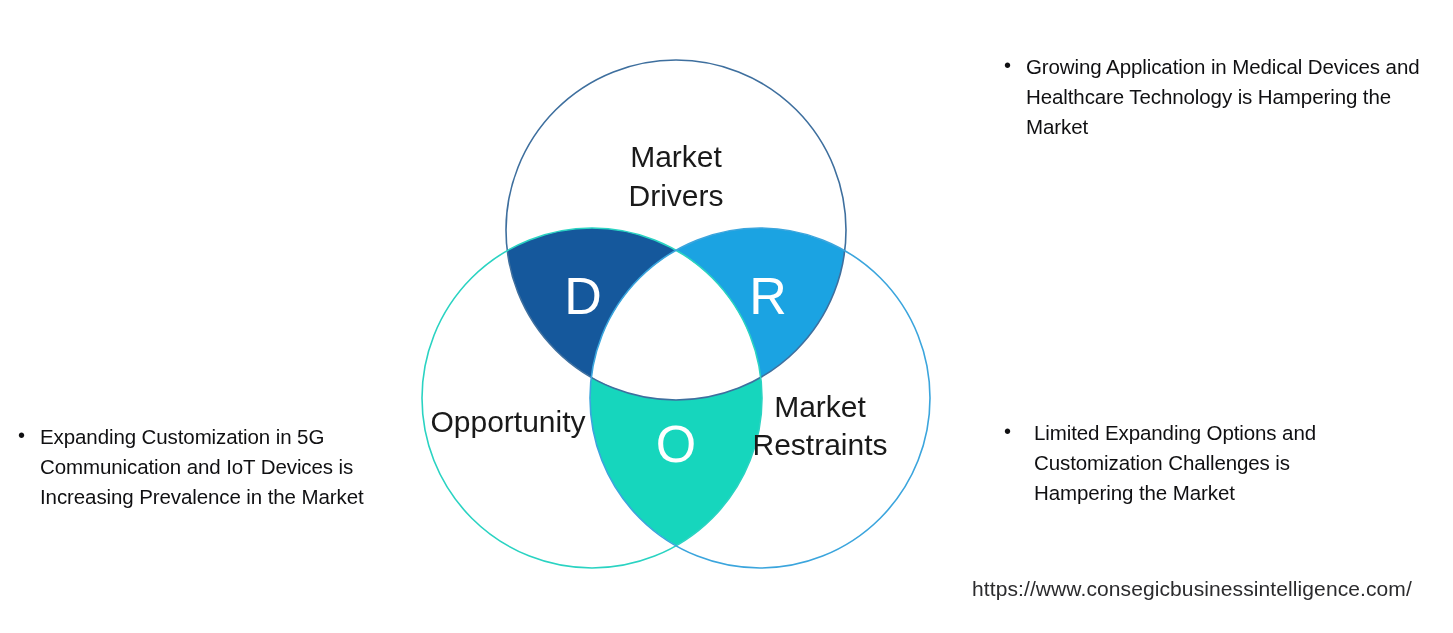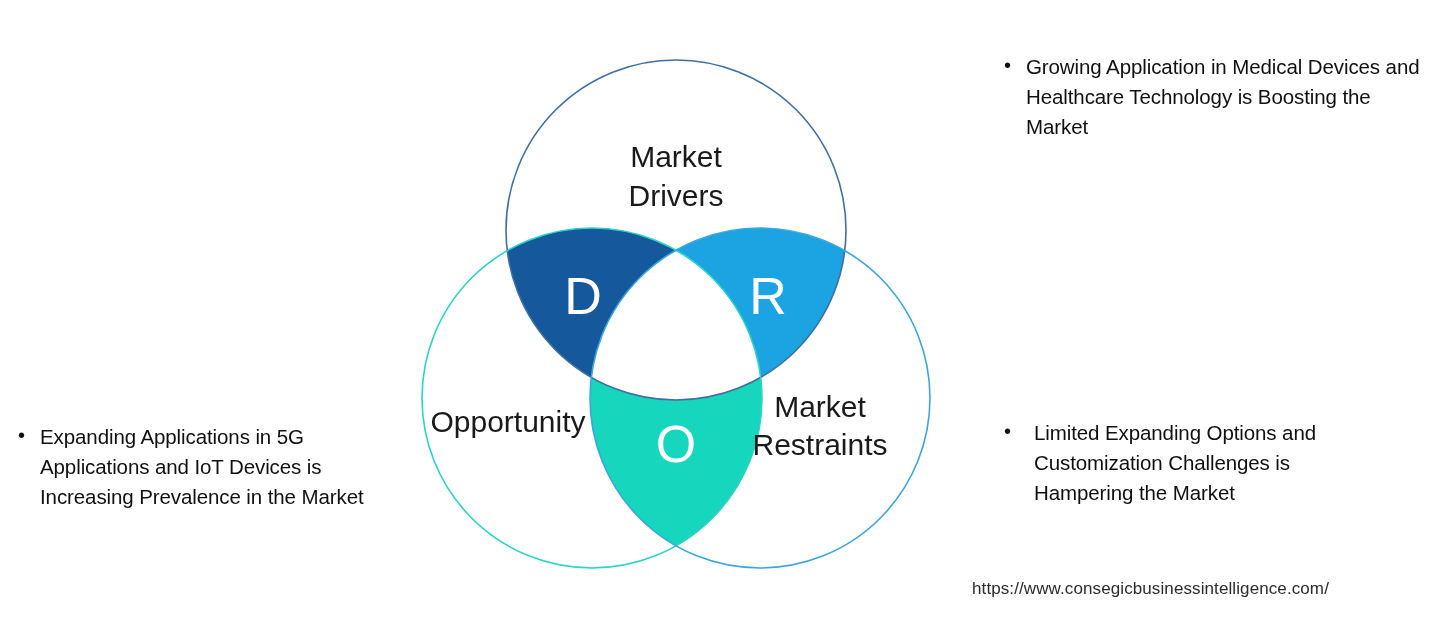--- a/index.html
+++ b/index.html
@@ -74,21 +74,21 @@
     left: 18px;
     top: 422px;
     width: 380px;
   }
 
   
   #source-url {
     position: absolute;
     left: 972px;
     top: 578px;
-    font-size: 17px;
+    font-size: 21px;
     line-height: 22px;
     color: #2b2b2d;
     letter-spacing: 0.1px;
     white-space: nowrap;
   }
 
   
   .venn-label {
     font-family: "Liberation Sans", sans-serif;
     font-size: 30px;
@@ -160,28 +160,28 @@
       <text class="venn-label" x="440" y="405" text-anchor="middle">Restraints</text>
 
       <text class="venn-letter" x="203" y="264" text-anchor="middle">D</text>
       <text class="venn-letter" x="388" y="264" text-anchor="middle">R</text>
       <text class="venn-letter" x="296" y="412" text-anchor="middle">O</text>
     </svg>
   </div>
 
   <div class="callout" id="callout-top-right">
     <span class="bullet">•</span>
-    <span class="ctext">Growing Application in Medical Devices and Healthcare Technology is Boosting the Market</span>
+    <span class="ctext">Growing Application in Medical Devices and Healthcare Technology is Hampering the Market</span>
   </div>
 
   <div class="callout" id="callout-bottom-right">
     <span class="bullet">•</span>
     <span class="ctext">Limited Expanding Options and Customization Challenges is Hampering the Market</span>
   </div>
 
   <div class="callout" id="callout-left">
     <span class="bullet">•</span>
-    <span class="ctext">Expanding Applications in 5G Applications and IoT Devices is Increasing Prevalence in the Market</span>
+    <span class="ctext">Expanding Customization in 5G Communication and IoT Devices is Increasing Prevalence in the Market</span>
   </div>
 
   <div id="source-url">https://www.consegicbusinessintelligence.com/</div>
 
 </div>
 
 </body></html>

